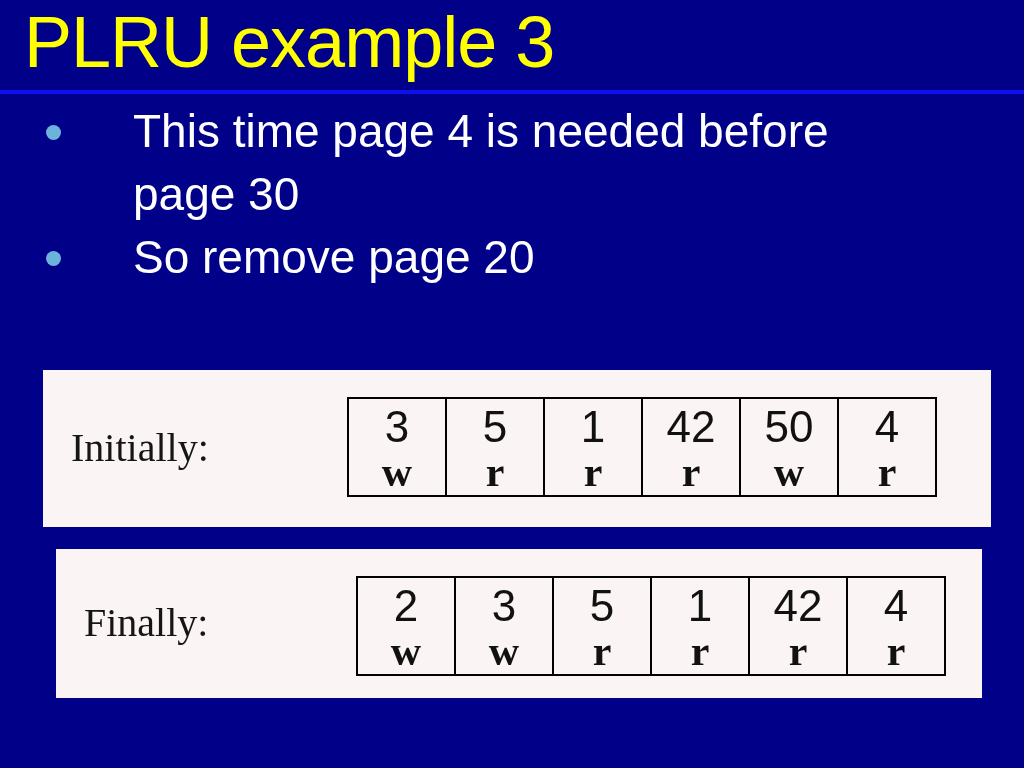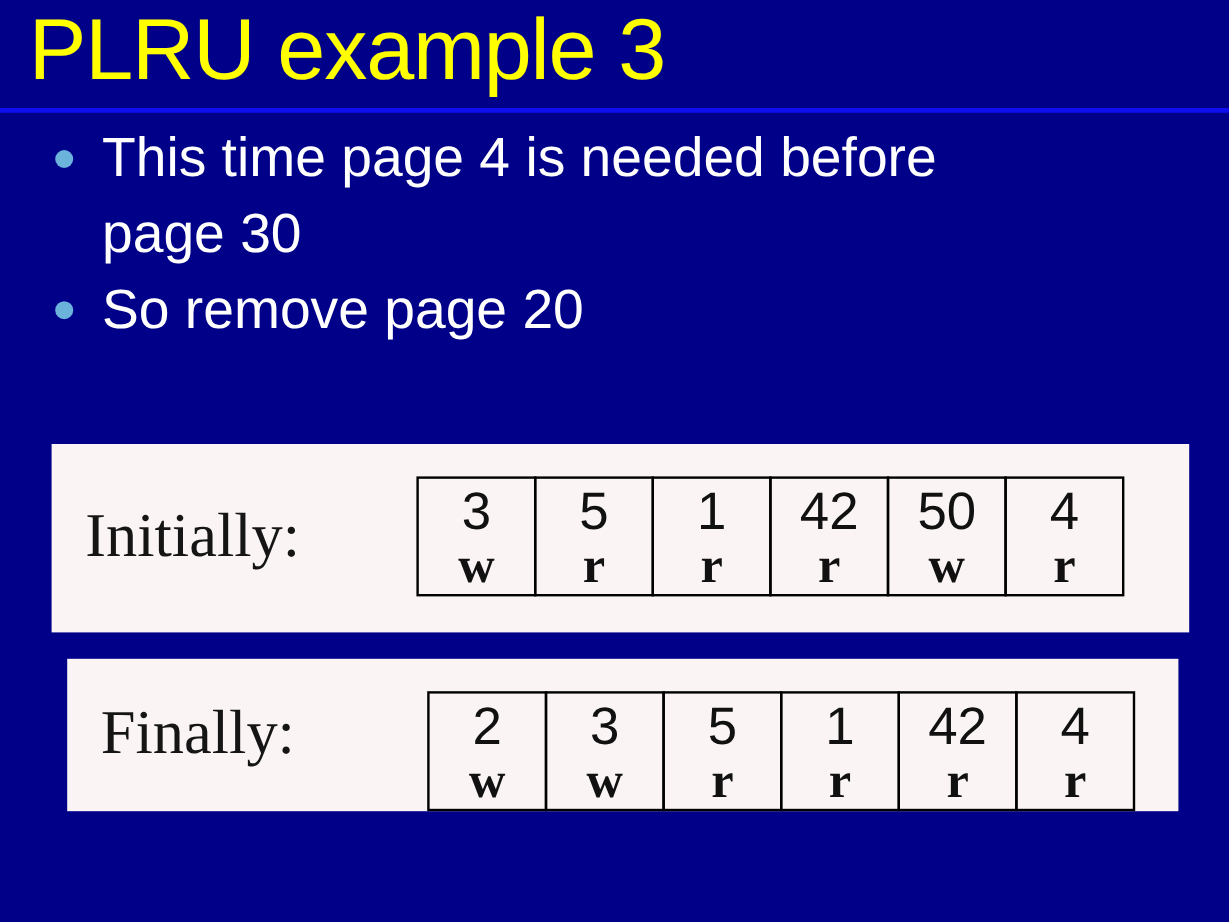--- a/index.html
+++ b/index.html
@@ -32,20 +32,21 @@
 
   .bullets {
     position: absolute;
     left: 46px; top: 100px;
     margin: 0; padding: 0;
     list-style: none;
   }
   .bullets li {
     display: flex;
     align-items: flex-start;
+    gap: 48px;
   }
   .dot {
     flex: 0 0 auto;
     width: 15px; height: 15px;
     border-radius: 50%;
     background: #6CB3DC;
     margin-top: 25px;
     margin-right: 24px;
   }
   .btext {
@@ -53,28 +54,28 @@
     font-size: 46px;
     line-height: 63px;
     max-width: 800px;
   }
 
   .panel {
     position: absolute;
     background: #FAF5F4;
   }
   .panel1 { left: 43px;  top: 370px; width: 948px; height: 157px; }
-  .panel2 { left: 56px;  top: 549px; width: 926px; height: 127px; }
+  .panel2 { left: 56px;  top: 549px; width: 926px; height: 149px; }
 
   .plabel {
     position: absolute;
     left: 28px; top: 50%;
     transform: translateY(-54%);
     font-family: "Liberation Serif", serif;
-    font-size: 52px;
+    font-size: 40px;
     color: #151515;
     white-space: nowrap;
   }
   .frames {
     position: absolute;
     top: 27px;
     display: flex;
   }
   .panel1 .frames { left: 304px; }
   .panel2 .frames { left: 300px; }

